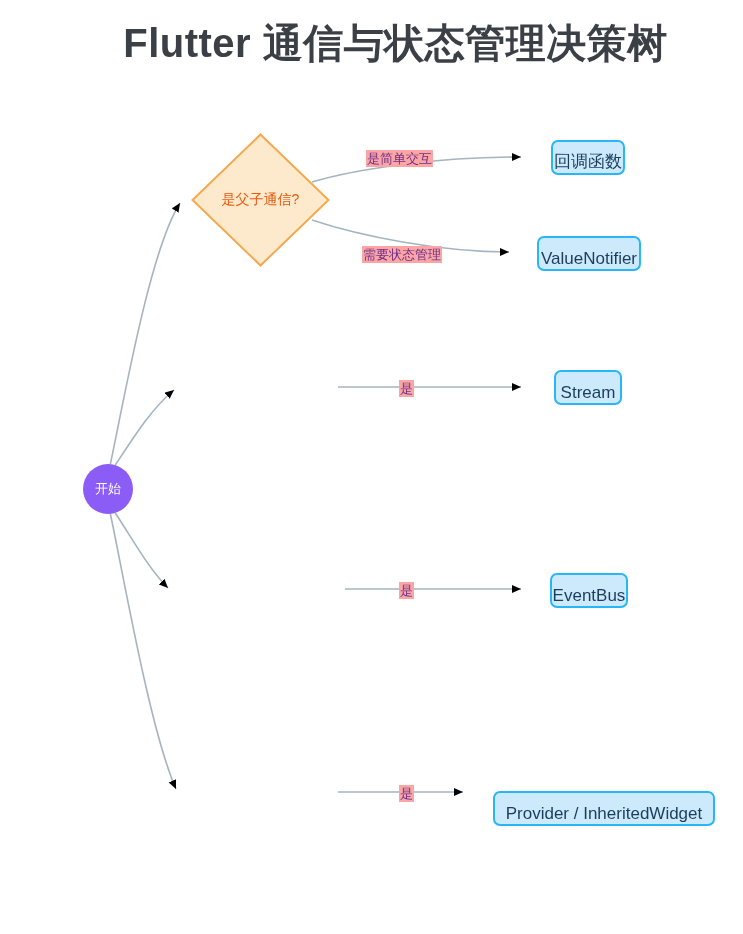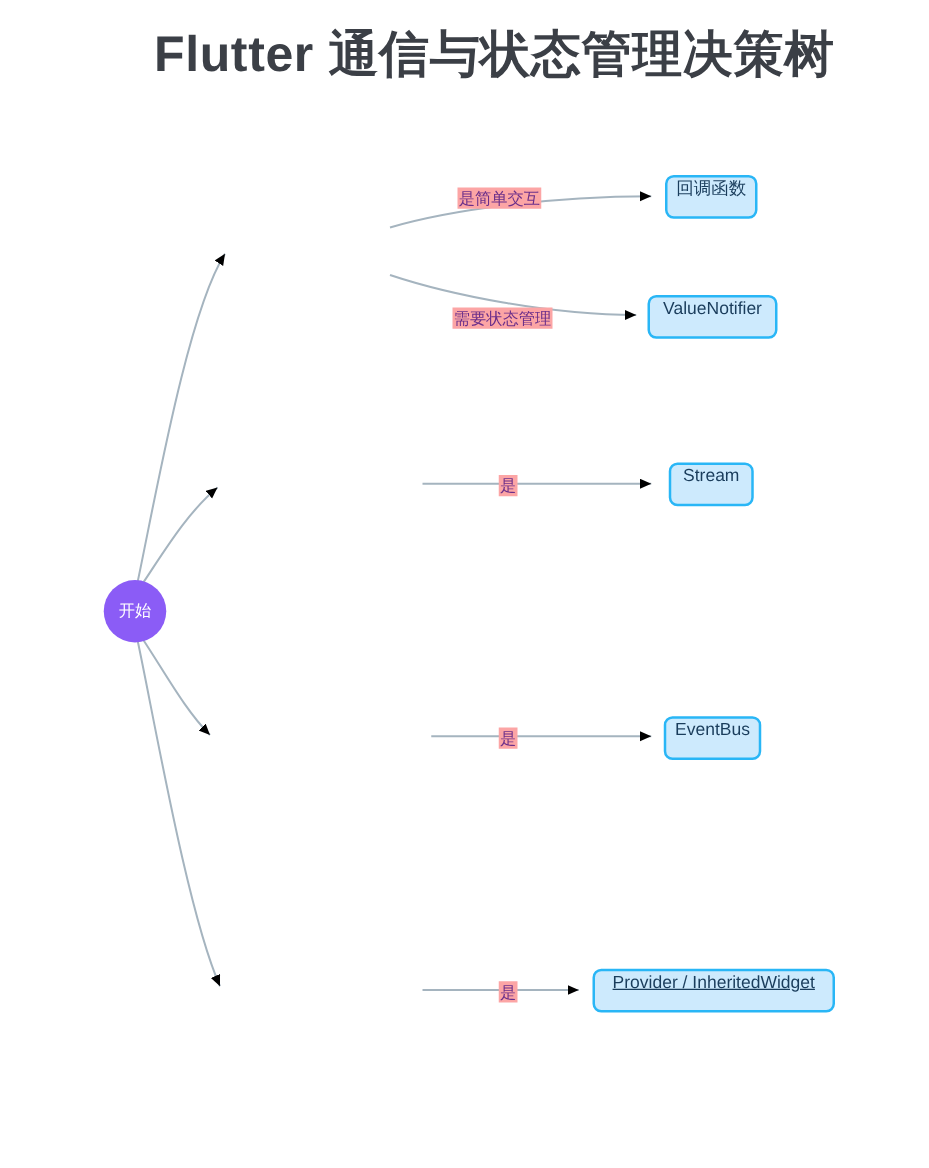--- a/index.html
+++ b/index.html
@@ -87,26 +87,27 @@
     pointer-events: none;
   }
   
   .result-box {
     position: absolute;
     background: #cdeafd;
     border: 2px solid #29b6f6;
     border-radius: 7px;
     color: #1a3d5c;
     display: flex;
-    align-items: flex-start;
+    align-items: flex-end;
     justify-content: center;
-    font-size: 14px;
+    font-size: 17px;
     white-space: nowrap;
     z-index: 4;
     box-sizing: border-box;
+    margin-left: 19px;
   }
   
   .edge-label {
     position: absolute;
     background: #fca5a5;
     color: #6b2f8a;
     font-size: 13px;
     line-height: 15px;
     padding: 1px 1px;
     white-space: nowrap;
@@ -143,41 +144,47 @@
 
     <path d="M 345,589 L 521,589" fill="none" stroke="#a5b4bf" stroke-width="1.6" marker-end="url(#arrow)"></path>
 
     <path d="M 338,792 L 463,792" fill="none" stroke="#a5b4bf" stroke-width="1.6" marker-end="url(#arrow)"></path>
   </svg>
 
   <div class="node start-node">
     <span>开始</span>
   </div>
 
+  <div class="diamond-wrap" style="left:191px; top:133px; width:139px; height:134px;">
+    <svg class="diamond-shape" viewBox="0 0 139 134" preserveAspectRatio="none">
+      <polygon points="69.5,1.5 137.5,67 69.5,132.5 1.5,67" fill="#fdeacd" stroke="#f5a94e" stroke-width="2"></polygon>
+    </svg>
+    <div class="diamond-label">是父子通信?</div>
+  </div>
 
 
 
 
   <div class="result-box" style="left:532px; top:140px; width:74px; height:35px;">
     <span>回调函数</span>
   </div>
 
   <div class="result-box" style="left:518px; top:236px; width:104px; height:35px;">
     <span>ValueNotifier</span>
   </div>
 
   <div class="result-box" style="left:535px; top:370px; width:68px; height:35px;">
     <span>Stream</span>
   </div>
 
   <div class="result-box" style="left:531px; top:573px; width:78px; height:35px;">
     <span>EventBus</span>
   </div>
 
-  <div class="result-box" style="left:474px; top:775px; width:194px; height:35px;text-decoration:underline;">
+  <div class="result-box" style="left:474px; top:791px; width:222px; height:35px;">
     <span>Provider / InheritedWidget</span>
   </div>
 
   <div class="edge-label" style="left:366px; top:150px;">
     <span>是简单交互</span>
   </div>
 
   <div class="edge-label" style="left:362px; top:246px;">
     <span>需要状态管理</span>
   </div>

